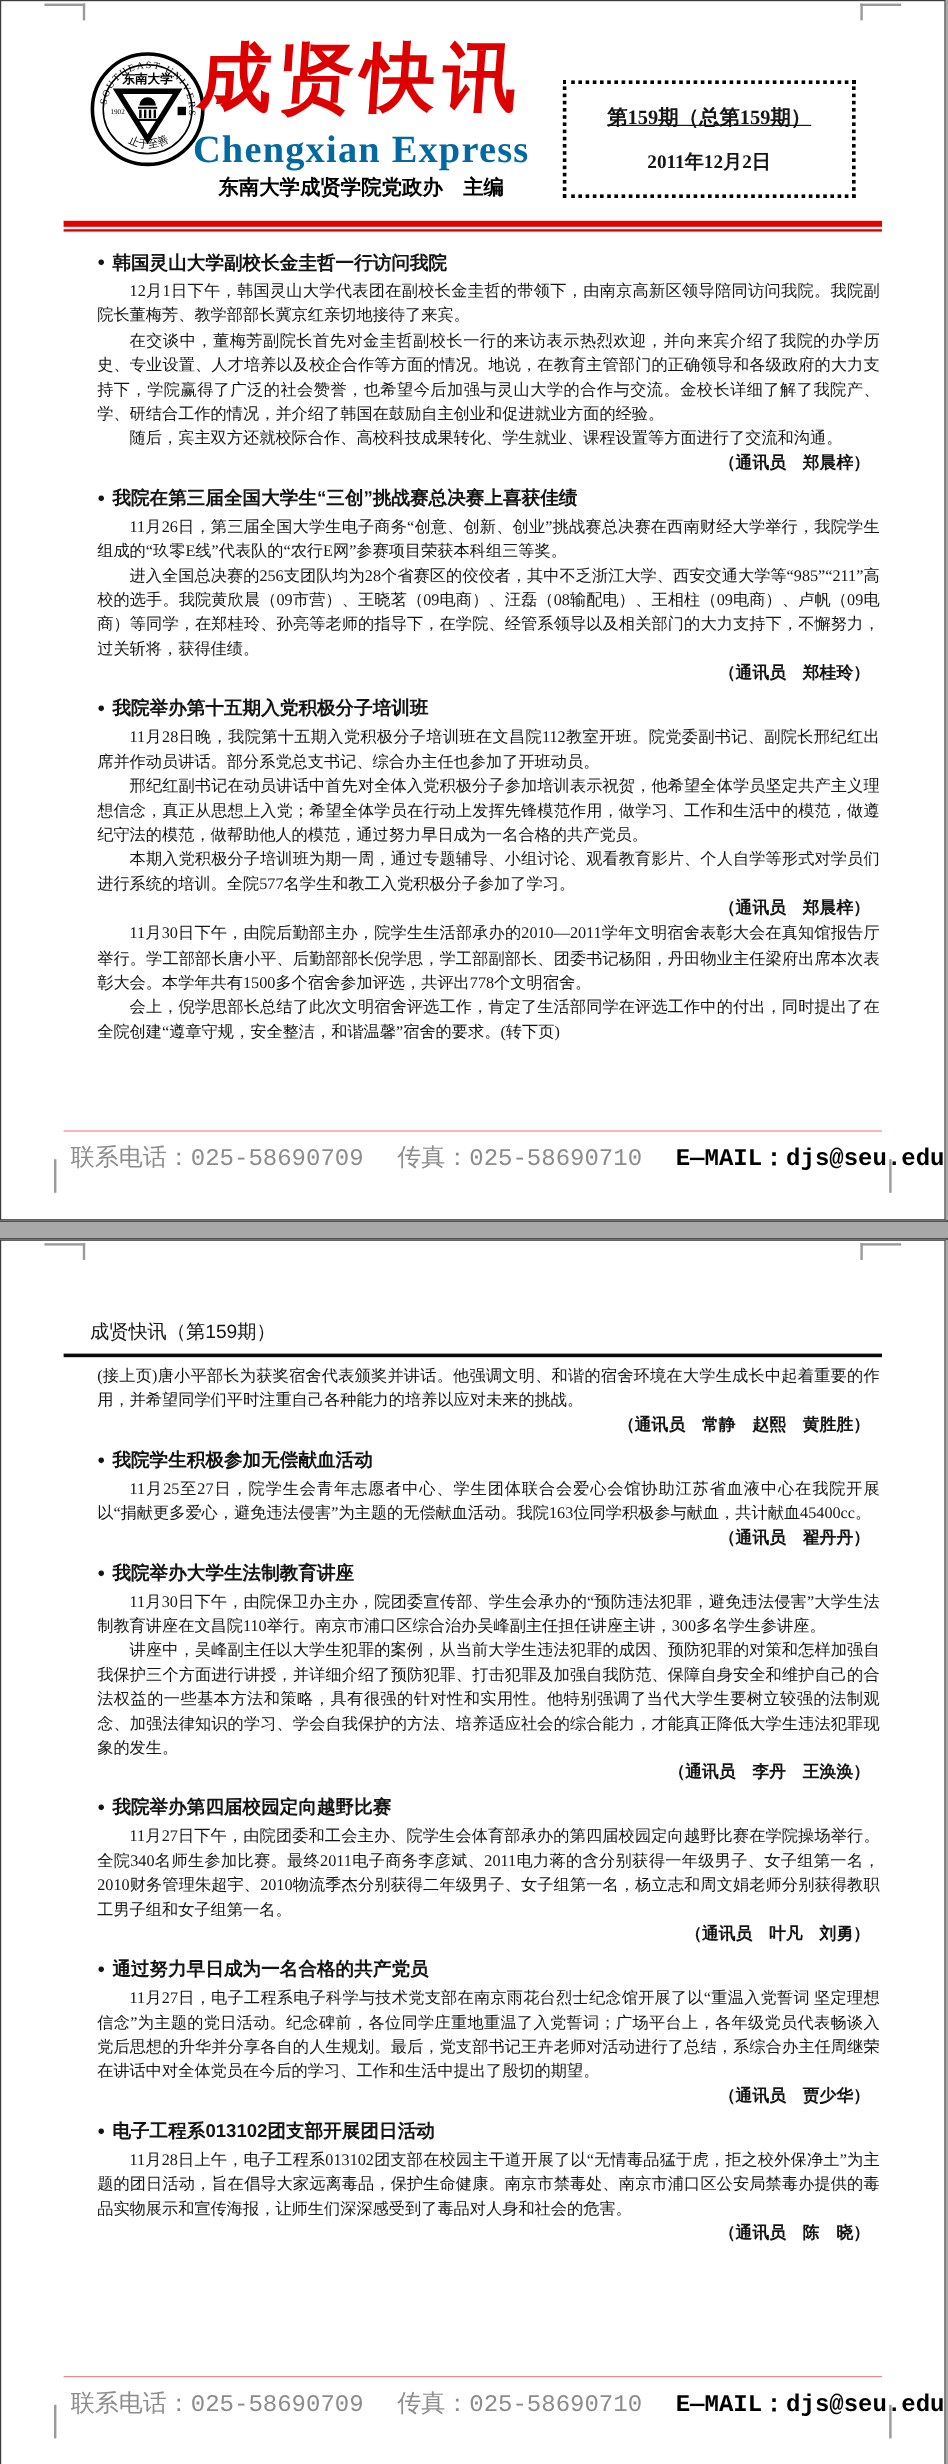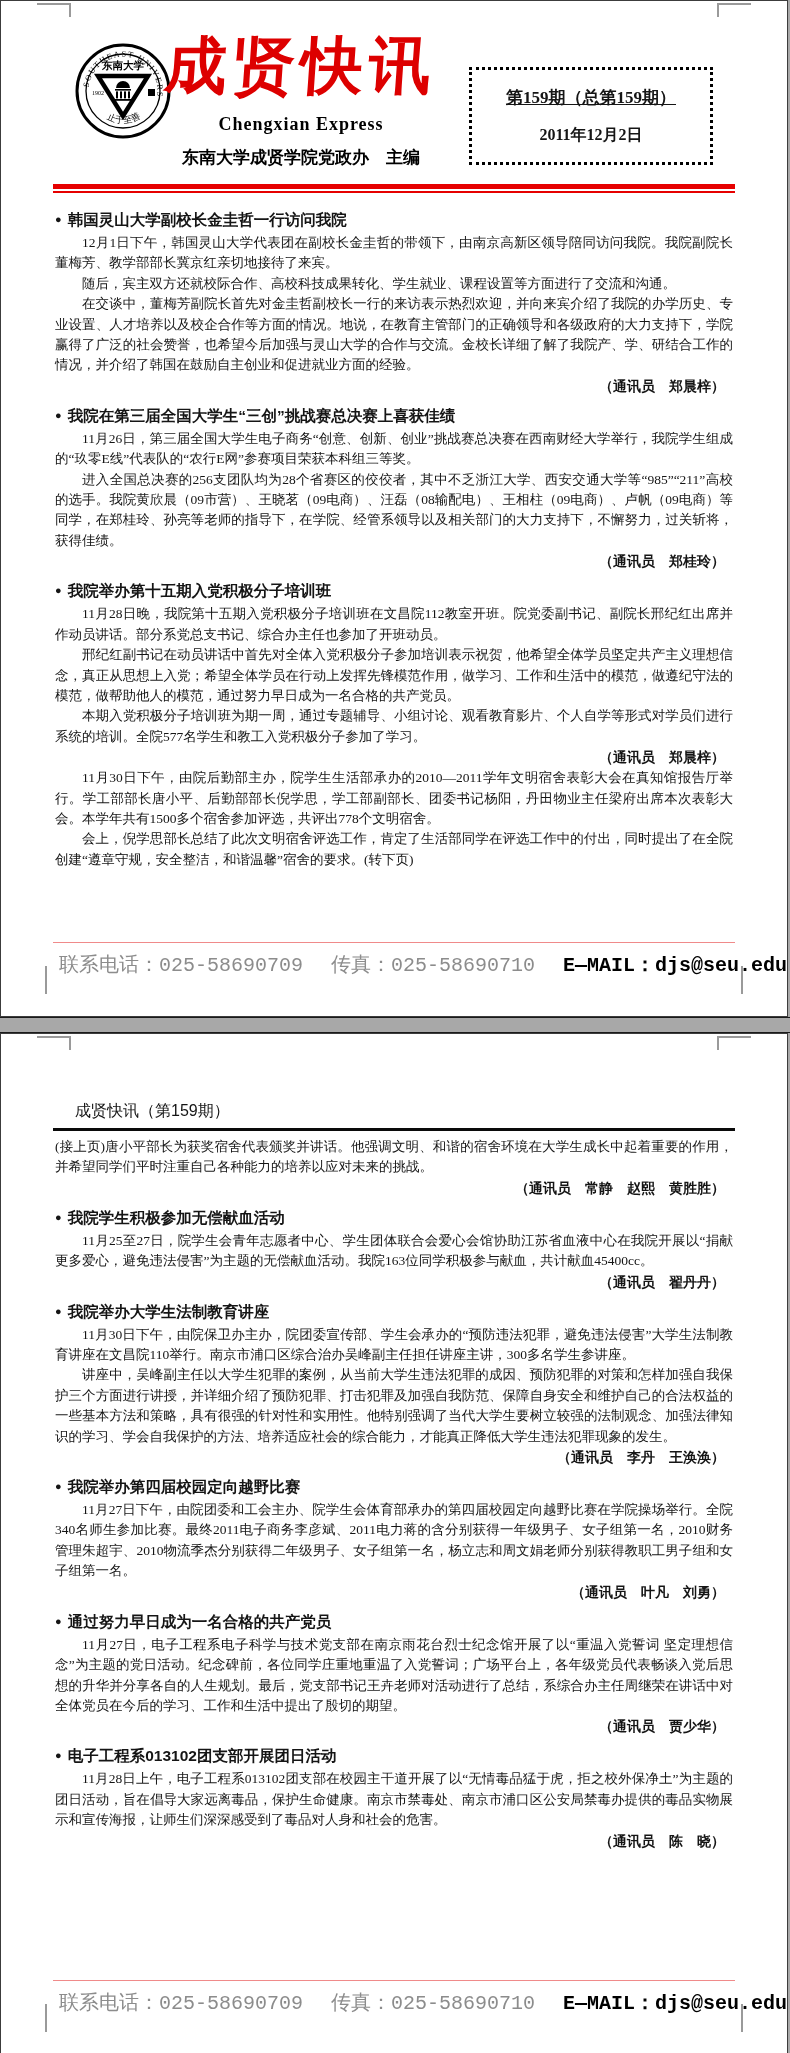--- a/index.html
+++ b/index.html
@@ -31,39 +31,39 @@
   
   .masthead{position:relative;height:183px;}
   .seal{position:absolute;left:72px;top:34px;}
   .mast-center{position:absolute;left:150px;top:30px;width:300px;text-align:center;}
   .title-cn{
     font-size:62px;line-height:70px;font-weight:bold;color:#dd0000;
     letter-spacing:6px;transform:skewX(-4deg);
     font-family:"Liberation Serif",serif;white-space:nowrap;
   }
   .title-en{
-    font-size:18px;line-height:30px;color:#000000;font-weight:bold;
+    font-size:32px;line-height:30px;color:#0369a1;font-weight:bold;
     letter-spacing:1px;margin-top:8px;font-family:"Liberation Serif",serif;white-space:nowrap;
   }
   .editor-line{
     font-size:17px;line-height:20px;color:#000;font-weight:bold;margin-top:10px;
     font-family:Liberation Mono, monospace;white-space:nowrap;
   }
   .issue-box{
     position:absolute;right:74px;top:66px;width:244px;height:98px;
     border:3px dotted #000;box-sizing:border-box;
     display:flex;flex-direction:column;justify-content:space-evenly;align-items:center;
   }
   .issue-line{font-size:17px;font-weight:600;white-space:nowrap;text-decoration:underline;}
   .date-line{font-size:16px;font-weight:600;white-space:nowrap;}
   .mast-rule{margin:0 52px;border-top:5px solid #e60000;}
   .mast-rule-thin{margin:2px 52px 0 52px;border-top:2px solid #e60000;}
 
   
-  .content{padding:8px 54px 0 54px;}
+  .content{padding:8px 54px 0 80px;}
   .p2 .content{padding-top:2px;}
   .headline{
     font-family:"Liberation Sans","DejaVu Sans",sans-serif;
     font-weight:bold;font-size:15.5px;line-height:22px;margin:7px 0 2px 0;
   }
   .headline .bullet{font-size:11px;vertical-align:2px;margin-right:6px;}
   .content p{
     margin:0;font-size:13.5px;line-height:20.4px;text-align:justify;text-indent:2em;
   }
   .content p.noindent{text-indent:0;}
@@ -140,22 +140,22 @@
   </div>
 
   <div class="mast-rule"></div>
   <div class="mast-rule-thin"></div>
 
   <div class="content">
 
     <div class="article">
       <div class="headline"><span class="bullet">●</span><span>韩国灵山大学副校长金圭哲一行访问我院</span></div>
       <p>12月1日下午，韩国灵山大学代表团在副校长金圭哲的带领下，由南京高新区领导陪同访问我院。我院副院长董梅芳、教学部部长冀京红亲切地接待了来宾。</p>
+      <p>在交谈中，董梅芳副院长首先对金圭哲副校长一行的来访表示热烈欢迎，并向来宾介绍了我院的办学历史、专业设置、人才培养以及校企合作等方面的情况。地说，在教育主管部门的正确领导和各级政府的大力支持下，学院赢得了广泛的社会赞誉，也希望今后加强与灵山大学的合作与交流。金校长详细了解了我院产、学、研结合工作的情况，并介绍了韩国在鼓励自主创业和促进就业方面的经验。</p>
       <p>随后，宾主双方还就校际合作、高校科技成果转化、学生就业、课程设置等方面进行了交流和沟通。</p>
-      <p>在交谈中，董梅芳副院长首先对金圭哲副校长一行的来访表示热烈欢迎，并向来宾介绍了我院的办学历史、专业设置、人才培养以及校企合作等方面的情况。地说，在教育主管部门的正确领导和各级政府的大力支持下，学院赢得了广泛的社会赞誉，也希望今后加强与灵山大学的合作与交流。金校长详细了解了我院产、学、研结合工作的情况，并介绍了韩国在鼓励自主创业和促进就业方面的经验。</p>
       <div class="byline">（通讯员　郑晨梓）</div>
     </div>
 
     <div class="article">
       <div class="headline"><span class="bullet">●</span><span>我院在第三届全国大学生“三创”挑战赛总决赛上喜获佳绩</span></div>
       <p>11月26日，第三届全国大学生电子商务“创意、创新、创业”挑战赛总决赛在西南财经大学举行，我院学生组成的“玖零E线”代表队的“农行E网”参赛项目荣获本科组三等奖。</p>
       <p>进入全国总决赛的256支团队均为28个省赛区的佼佼者，其中不乏浙江大学、西安交通大学等“985”“211”高校的选手。我院黄欣晨（09市营）、王晓茗（09电商）、汪磊（08输配电）、王相柱（09电商）、卢帆（09电商）等同学，在郑桂玲、孙亮等老师的指导下，在学院、经管系领导以及相关部门的大力支持下，不懈努力，过关斩将，获得佳绩。</p>
       <div class="byline">（通讯员　郑桂玲）</div>
     </div>
 

